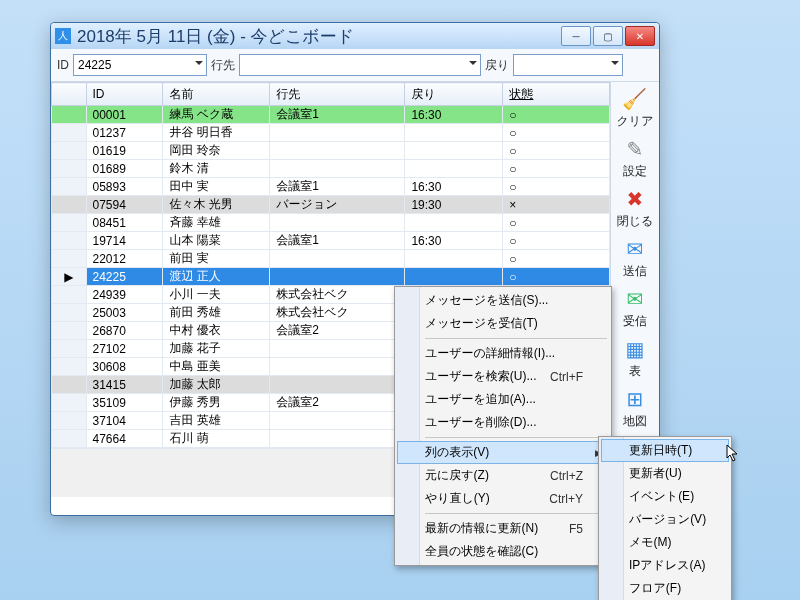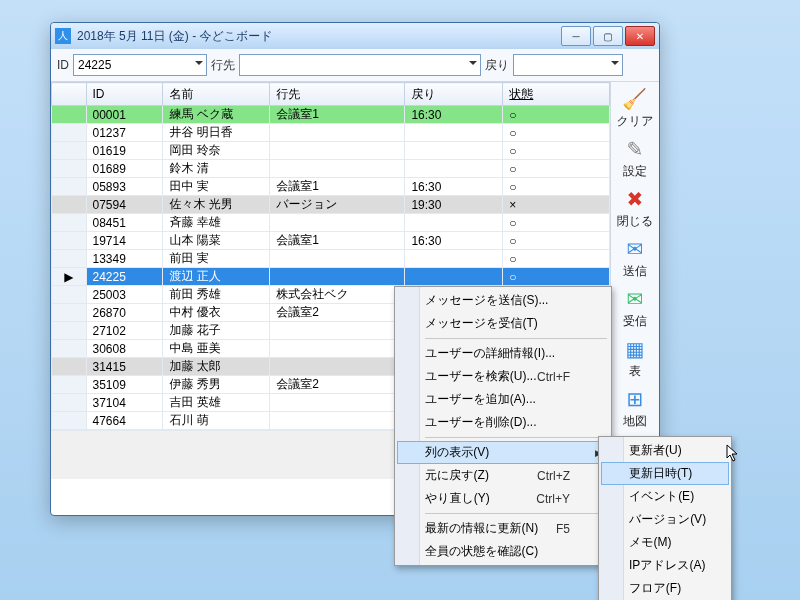--- a/index.html
+++ b/index.html
@@ -31,21 +31,21 @@
     align-items: center;
     padding: 0 4px;
   }
   .titlebar .appicon {
     width: 16px; height: 16px;
     background: #2e90e8;
     margin-right: 6px;
     display:flex;align-items:center;justify-content:center;
     font-size:10px;color:#fff;
   }
-  .titlebar .title { flex:1; color:#1a3d6b; font-size:12px; }
+  .titlebar .title { flex:1; color:#1a3d6b; font-size:17px; }
   .winbtns { display:flex; gap:2px; }
   .winbtn {
     width:28px; height:18px;
     border:1px solid #6a95c9;
     border-radius:2px;
     background:linear-gradient(180deg,#f2f8ff,#d6e7fa);
     display:flex;align-items:center;justify-content:center;
     font-size:10px;color:#234;
     cursor:pointer;
   }
@@ -110,21 +110,21 @@
     display:flex; align-items:center;
     padding:3px 26px 3px 28px;
     white-space:nowrap;
     position:relative;
   }
   .contextmenu .mi.has-sub::after {
     content:"▶"; position:absolute; right:6px; font-size:9px; color:#333;
   }
   .contextmenu .mi.hot { background:#cfe6fc; border:1px solid #7ab3ea; padding:2px 25px 2px 27px;}
   .contextmenu .sep { height:1px; background:#c8c8c8; margin:3px 2px 3px 28px;}
-  .contextmenu .shortcut { position:absolute; right:39px; color:#333;}
+  .contextmenu .shortcut { position:absolute; right:26px; color:#333;}
   .contextmenu .iconcol {
     position:absolute; left:0; top:0; bottom:0; width:24px;
     background:#e9eef6; border-right:1px solid #d4dce8;
   }
   .cursor-arrow {
     position:absolute;
     width:14px;height:20px;
     pointer-events:none;
   }
 </style>
@@ -224,33 +224,41 @@
             <tr>
               <td class="rowhdr"></td>
               <td>19714</td>
               <td>山本 陽菜</td>
               <td>会議室1</td>
               <td>16:30</td>
               <td style="text-align: left;">○</td>
             </tr>
             <tr>
               <td class="rowhdr"></td>
-              <td>13349</td>
+              <td>22012</td>
               <td>前田 実</td>
               <td></td>
               <td></td>
               <td style="text-align: left;">○</td>
             </tr>
             <tr class="sel">
               <td class="rowhdr"><span class="ptr">▶</span></td>
               <td>24225</td>
               <td>渡辺 正人</td>
               <td></td>
               <td></td>
               <td style="text-align: left;">○</td>
+            </tr>
+            <tr>
+              <td class="rowhdr"></td>
+              <td>24939</td>
+              <td>小川 一夫</td>
+              <td>株式会社ベク</td>
+              <td></td>
+              <td style="text-align: left;"></td>
             </tr>
             <tr>
               <td class="rowhdr"></td>
               <td>25003</td>
               <td>前田 秀雄</td>
               <td>株式会社ベク</td>
               <td></td>
               <td style="text-align: left;"></td>
             </tr>
             <tr>
@@ -358,22 +366,22 @@
     <div class="sep"></div>
     <div class="mi hot has-sub">列の表示(V)</div>
     <div class="mi">元に戻す(Z)<span class="shortcut">Ctrl+Z</span></div>
     <div class="mi">やり直し(Y)<span class="shortcut">Ctrl+Y</span></div>
     <div class="sep"></div>
     <div class="mi">最新の情報に更新(N)<span class="shortcut">F5</span></div>
     <div class="mi">全員の状態を確認(C)</div>
   </div>
 <div class="contextmenu" id="submenu" style="left:598px;top:436px;width:128px;">
   <div class="iconcol"></div>
-<div class="mi">更新者(U)</div>
-    <div class="mi hot">更新日時(T)</div>
+<div class="mi hot">更新日時(T)</div>
+    <div class="mi">更新者(U)</div>
     <div class="mi">イベント(E)</div>
     <div class="mi">バージョン(V)</div>
     <div class="mi">メモ(M)</div>
     <div class="mi">IPアドレス(A)</div>
     <div class="mi">フロア(F)</div>
   </div>
 
 <svg class="cursor-arrow" style="left:726px;top:444px" viewBox="0 0 14 20">
   <path d="M1 1 L1 14 L4 11 L7 17 L9 16 L6 10 L11 10 Z" fill="#fff" stroke="#000" stroke-width="1"></path>
 </svg>

